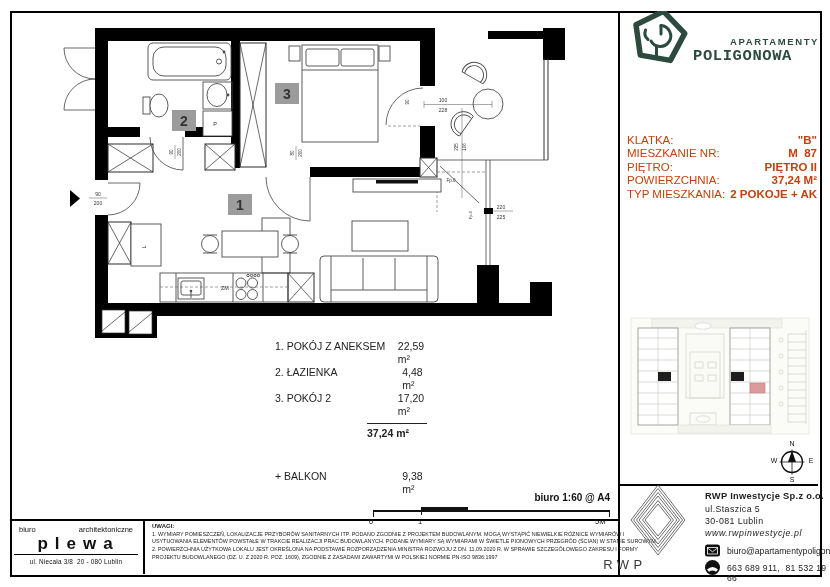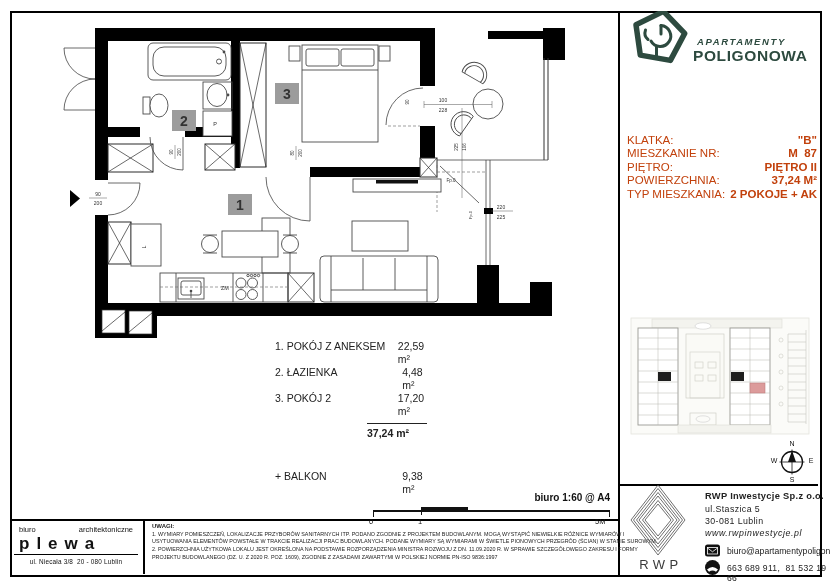--- a/index.html
+++ b/index.html
@@ -21,27 +21,27 @@
   .dash{stroke:#777;stroke-width:0.7;stroke-dasharray:3 2;fill:none;}
   .hatch{fill:#fff;stroke:#2a2a2a;stroke-width:1;}
   .hx{stroke:#2a2a2a;stroke-width:0.7;}
   .badge{fill:#9c9c9c;}
   .bnum{font-size:14px;font-weight:bold;fill:#1f1f1f;text-anchor:middle;}
   .d5{font-size:5px;text-anchor:middle;}
   .d45{font-size:4.5px;text-anchor:middle;}
   .d4{font-size:4px;text-anchor:middle;}
   .lab{font-size:5.5px;fill:#444;}
   
-  .brand1{left:697px;top:36px;font-size:9.5px;font-weight:bold;letter-spacing:1.6px;color:#2d4a3f;font-style:italic;}
-  .brand2{left:693px;top:47px;font-size:15.5px;font-weight:bold;letter-spacing:0.6px;color:#2d4a3f;}
+  .brand1{left:730px;top:36px;font-size:9.5px;font-weight:bold;letter-spacing:1.6px;color:#2d4a3f;}
+  .brand2{left:693px;top:47px;font-size:15.5px;font-weight:bold;letter-spacing:0.6px;color:#2d4a3f;font-family:Liberation Mono, monospace;}
   .info{left:627px;top:134px;width:190px;color:#c2410c;}
   .info-row{display:flex;justify-content:space-between;font-size:11.5px;line-height:13.4px;}
   .info-row .v{font-weight:bold;text-align:right;}
   .compass-l{font-size:7px;color:#111;width:12px;text-align:center;}
-  .rwp-text{left:628px;top:557px;width:66px;text-align:center;font-size:13px;letter-spacing:4.5px;color:#3a3a3a;}
+  .rwp-text{left:592px;top:557px;width:66px;text-align:center;font-size:13px;letter-spacing:4.5px;color:#3a3a3a;}
   .dev{color:#222;}
   .dev-co{left:705px;top:491px;font-size:9.3px;font-weight:bold;letter-spacing:0.3px;}
   .dev-a1{left:705px;top:504px;font-size:8.8px;letter-spacing:0.4px;}
   .dev-a2{left:705px;top:516px;font-size:8.8px;letter-spacing:0.4px;}
   .dev-web{left:705px;top:528px;font-size:8.8px;letter-spacing:0.6px;font-style:italic;}
   .dev-em{left:727px;top:546px;font-size:8.6px;}
   .dev-ph{left:727px;top:563px;font-size:8.6px;letter-spacing:0.3px;}
   
   .room-list{left:237px;top:340px;width:200px;color:#222;}
   .rl-row{display:flex;font-size:10.5px;line-height:13px;}
@@ -53,21 +53,21 @@
   .scale-label{left:420px;top:492px;width:190px;text-align:right;font-size:10px;font-weight:bold;color:#111;}
   .sbar{background:#111;}
   .slab{font-size:7.5px;color:#111;}
   
   .notes{left:152px;top:523px;width:462px;color:#222;}
   .notes-title{font-size:6px;font-weight:bold;margin-bottom:1.5px;}
   .notes-line{font-size:5.4px;line-height:7.7px;white-space:nowrap;}
   
   .arch{left:14px;top:525px;width:124px;color:#111;}
   .arch-top{display:flex;justify-content:space-between;font-size:7.5px;padding:0 5px;}
-  .arch-name{font-size:17px;font-weight:bold;letter-spacing:7px;text-align:left;border-bottom:1.5px solid #000;line-height:20px;padding-left:5px;}
+  .arch-name{font-size:17px;font-weight:bold;letter-spacing:7px;text-align:center;border-bottom:1.5px solid #000;line-height:20px;padding-left:5px;}
   .arch-addr{font-size:6.4px;text-align:center;margin-top:2.5px;letter-spacing:0.2px;}
 </style>
 </head>
 <body>
 
 <div class="page">
 
   <div class="abs frame"></div>
   <div class="abs div-v"></div>
   <div class="abs div-h"></div>

